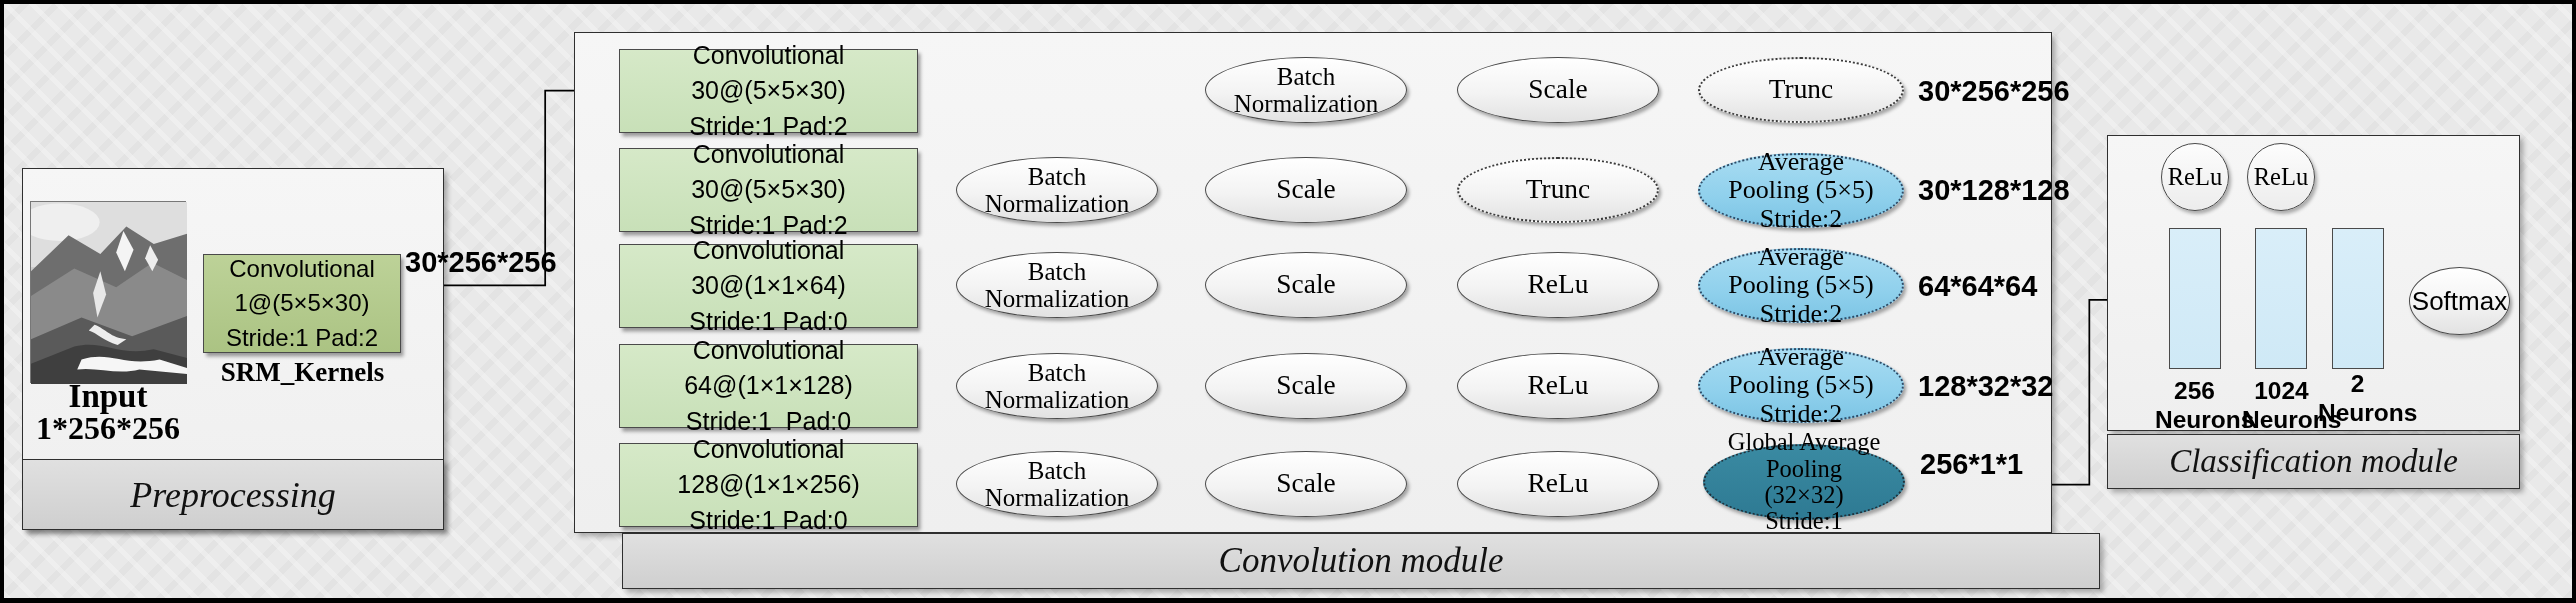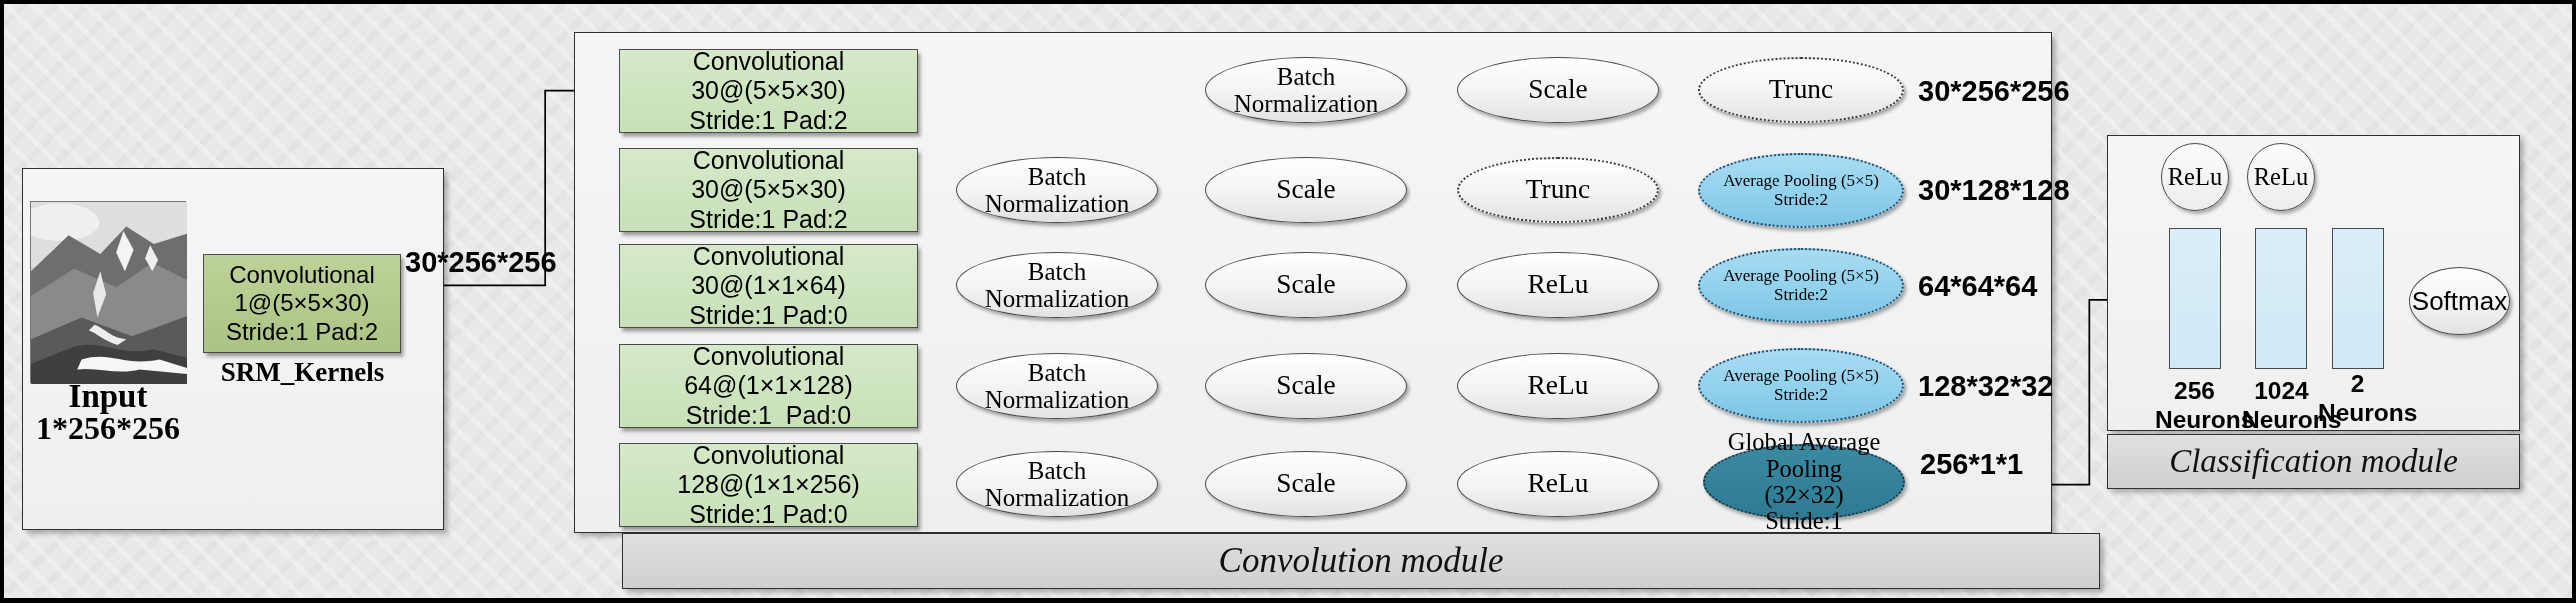--- a/index.html
+++ b/index.html
@@ -22,37 +22,37 @@
   .caption{
     background:linear-gradient(180deg,#e0e0e0 0%,#cfcfcf 100%);
     border:1.8px solid #2f2f2f; display:flex; align-items:center; justify-content:center;
     font-family:"Liberation Serif", serif; font-style:italic; color:#111;
     box-shadow:3.6px 4.3px 5px rgba(0,0,0,.28);
   }
   .gbox{
     background:linear-gradient(180deg,#d6e9c8 0%,#c8e0b8 100%);
     border:1.4px solid #4a4a4a; box-shadow:2.9px 3.6px 3.6px rgba(0,0,0,.38);
     display:flex; flex-direction:column; align-items:center; justify-content:center;
-    font-size:25px; line-height:1.18; color:#000; text-align:center;
+    font-size:25px; line-height:1.18; color:#000; text-align:center;gap:6px;
   }
   .gbox .line{white-space:pre;}
   .srm{background:linear-gradient(180deg,#bdd298 0%,#abc383 100%);}
   .ellipse{
     border-radius:50%;
     background:linear-gradient(180deg,#ffffff 0%,#f3f3f3 55%,#e2e2e2 100%);
     border:1.4px solid #4a4a4a; box-shadow:2.2px 2.9px 3.6px rgba(0,0,0,.33);
     display:flex; align-items:center; justify-content:center; text-align:center;
     font-family:"Liberation Serif", serif; font-size:27.4px; color:#000; line-height:1.08;
     padding:0 19px;
   }
   .ellipse.small-text{font-size:25px;}
   .ellipse.dotted{border:2.2px dotted #3a3a3a;}
   .ellipse.pool{
     background:linear-gradient(180deg,#a8dcf2 0%,#8fd0ec 60%,#7cc4e4 100%);
-    border:2.2px dotted #2c4a66; font-size:17px;
+    border:2.2px dotted #2c4a66; font-size:26px;
   }
   .ellipse.gpool{
     background:linear-gradient(180deg,#3a8aa2 0%,#2e7a93 100%);
     border:2.2px dotted #20323c; font-size:24.5px; overflow:visible;
   }
   .dim{
     font-weight:bold; font-size:29px; color:#000; white-space:nowrap;
     display:flex; align-items:center;
   }
   .serifb{font-family:"Liberation Serif", serif; font-weight:bold; color:#000; text-align:center;}
@@ -158,20 +158,23 @@
 
   <div class="abs gbox srm" style="left:199px; top:250px; width:198px; height:99px; font-size:24px;">
     <span class="line">Convolutional</span>
     <span class="line">1@(5×5×30)</span>
     <span class="line">Stride:1 Pad:2</span>
   </div>
   <div class="abs serifb" style="left:204px; top:353px; width:189px; font-size:27px;">SRM_Kernels</div>
 
   <div class="abs dim" style="left:401px; top:242px; height:32px;">30*256*256</div>
 
+  <div class="abs caption" style="left:18px; top:455px; width:422px; height:71px; font-size:36px;">
+    <span>Preprocessing</span>
+  </div>
 
   <div class="abs module" style="left:570px; top:28px; width:1478px; height:501px;"></div>
 
   <div class="abs gbox" style="left:615px; top:45px; width:299px; height:84px;">
     <span class="line">Convolutional</span>
     <span class="line">30@(5×5×30)</span>
     <span class="line">Stride:1 Pad:2</span>
   </div>
   <div class="abs ellipse small-text" style="left:1201px; top:53px; width:202px; height:66px;">Batch Normalization</div>
   <div class="abs ellipse" style="left:1453px; top:53px; width:202px; height:66px;">Scale</div>

